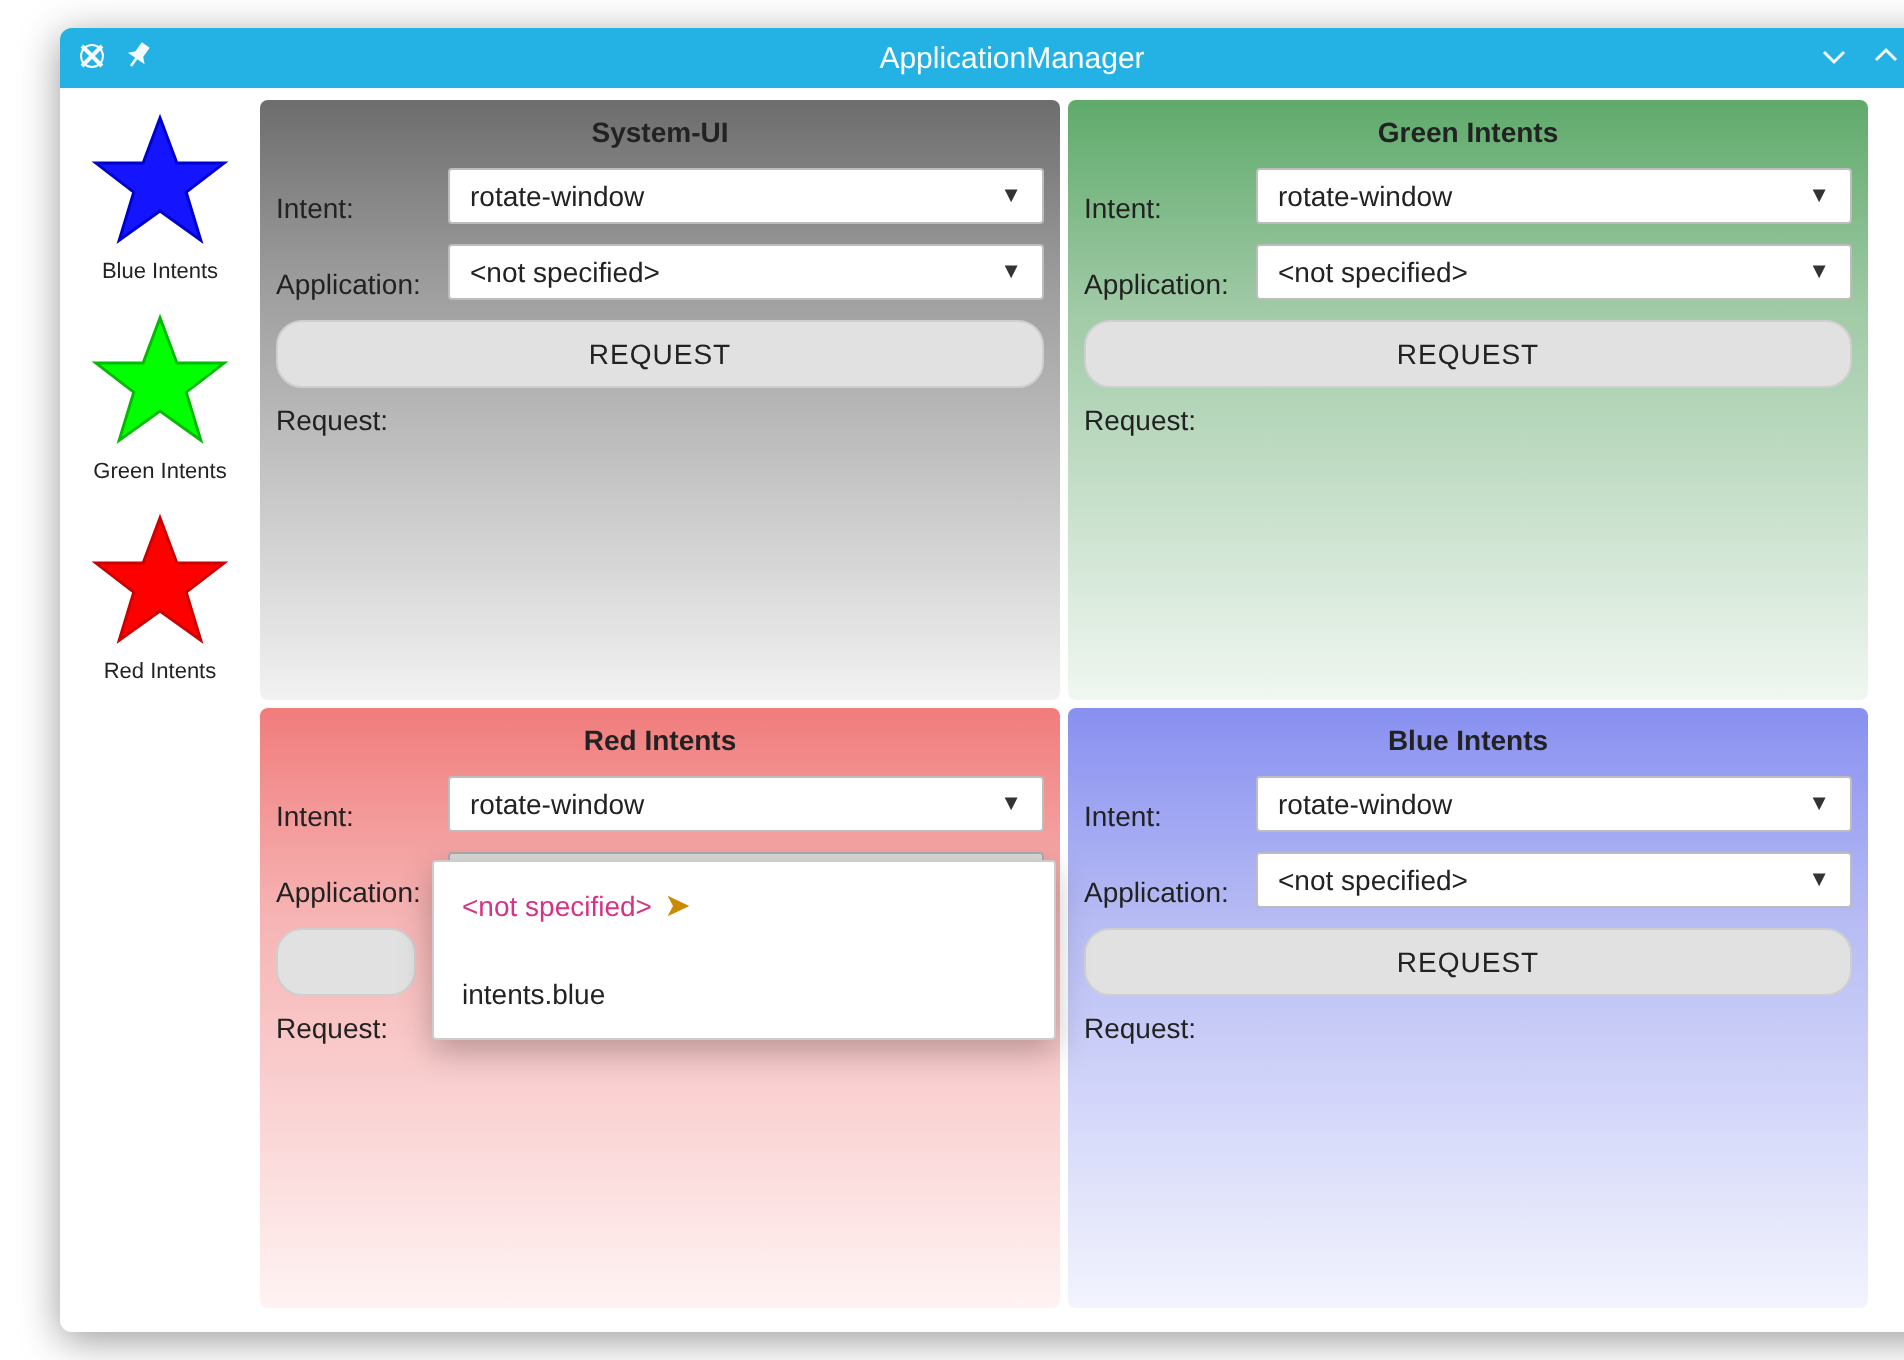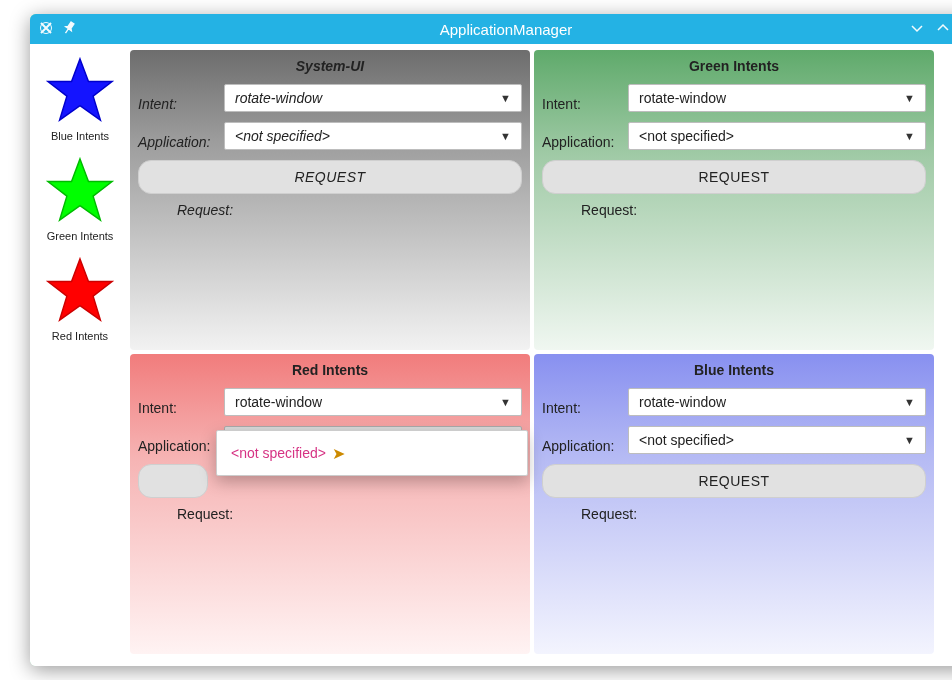--- a/index.html
+++ b/index.html
@@ -36,23 +36,23 @@
     flex:1; height:28px; background:#fff; border:1px solid #bdbdbd; border-radius:2px;
     display:flex; align-items:center; justify-content:space-between; padding:0 10px;
     font-size:14px; cursor:pointer;
   }
   .select .caret { font-size:11px; color:#333; }
   .btn {
     height:34px; background:#e1e1e1; border:1px solid #cfcfcf; border-radius:13px;
     display:flex; align-items:center; justify-content:center; font-size:14px;
     cursor:pointer; letter-spacing:0.5px;
   }
-  .reqrow { margin-top:8px; font-size:14px;margin-left:39px; }
-
-  .panel-sys   { left:0;   top:0;   width:400px; height:300px; background:linear-gradient(180deg,#6d6d6d 0%, #9c9c9c 30%, #f2f2f2 100%);font-style:italic; }
+  .reqrow { margin-top:8px; font-size:14px; }
+
+  .panel-sys   { left:0;   top:0;   width:400px; height:300px; background:linear-gradient(180deg,#6d6d6d 0%, #9c9c9c 30%, #f2f2f2 100%); }
   .panel-green { left:404px; top:0; width:400px; height:300px; background:linear-gradient(180deg,#5faa6b 0%, #a0caa6 35%, #f0f7f1 100%); }
   .panel-red   { left:0;   top:304px; width:400px; height:300px; background:linear-gradient(180deg,#f17c7c 0%, #f6b4b4 35%, #fff3f3 100%); }
   .panel-blue  { left:404px; top:304px; width:400px; height:300px; background:linear-gradient(180deg,#8890f0 0%, #b6bbf4 35%, #f3f4fe 100%); }
 
   .dropdown {
     position:absolute; background:#fff; border:1px solid #ccc; border-radius:2px;
     box-shadow:0 6px 16px rgba(0,0,0,0.25); z-index:50;
   }
   .dropdown .dd-item {
     height:44px; display:flex; align-items:center; padding:0 14px; font-size:14px; cursor:pointer;
@@ -212,17 +212,20 @@
             <span>REQUEST</span>
           </div>
         <div class="reqrow">Request:</div>
       </div>
 
       <div class="dropdown" style="left:86px; top:380px; width:312px;">
         <div class="dd-item sel">
           <span>&lt;not specified&gt;</span>
           <span class="cursor-icon">➤</span>
         </div>
+        <div class="dd-item">
+          <span>intents.blue</span>
+        </div>
       </div>
 
     </div>
   </div>
 </div>
 
 </body></html>

